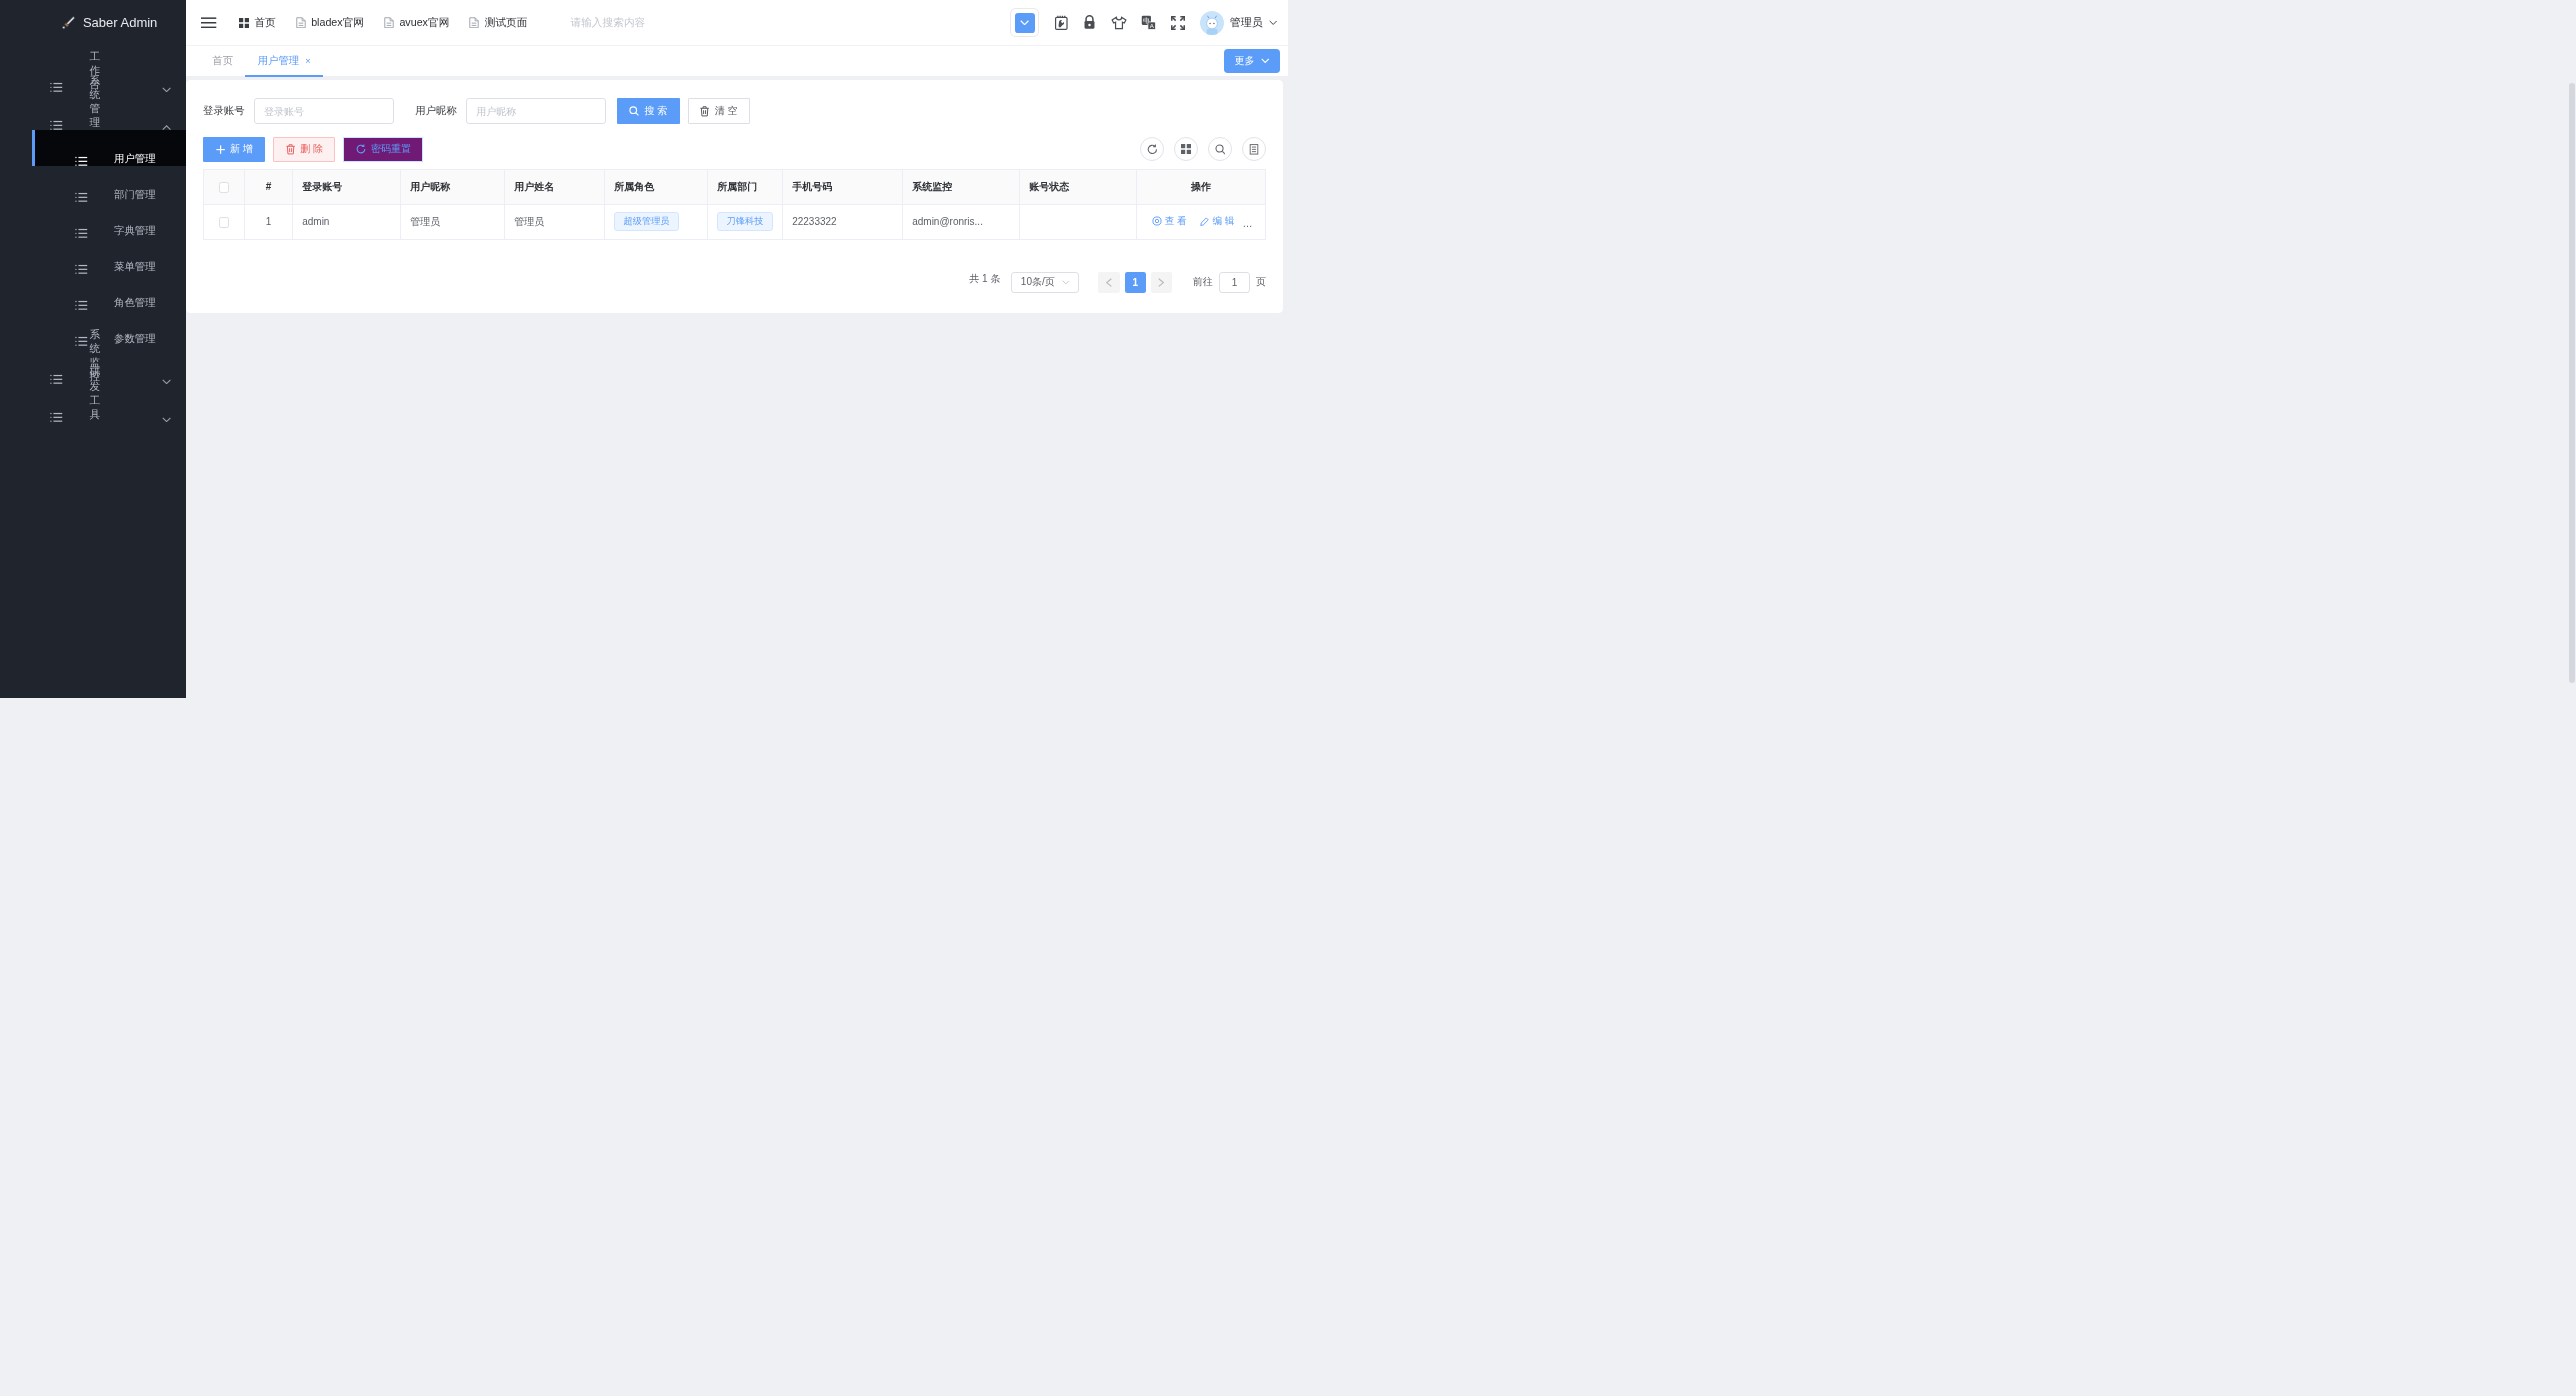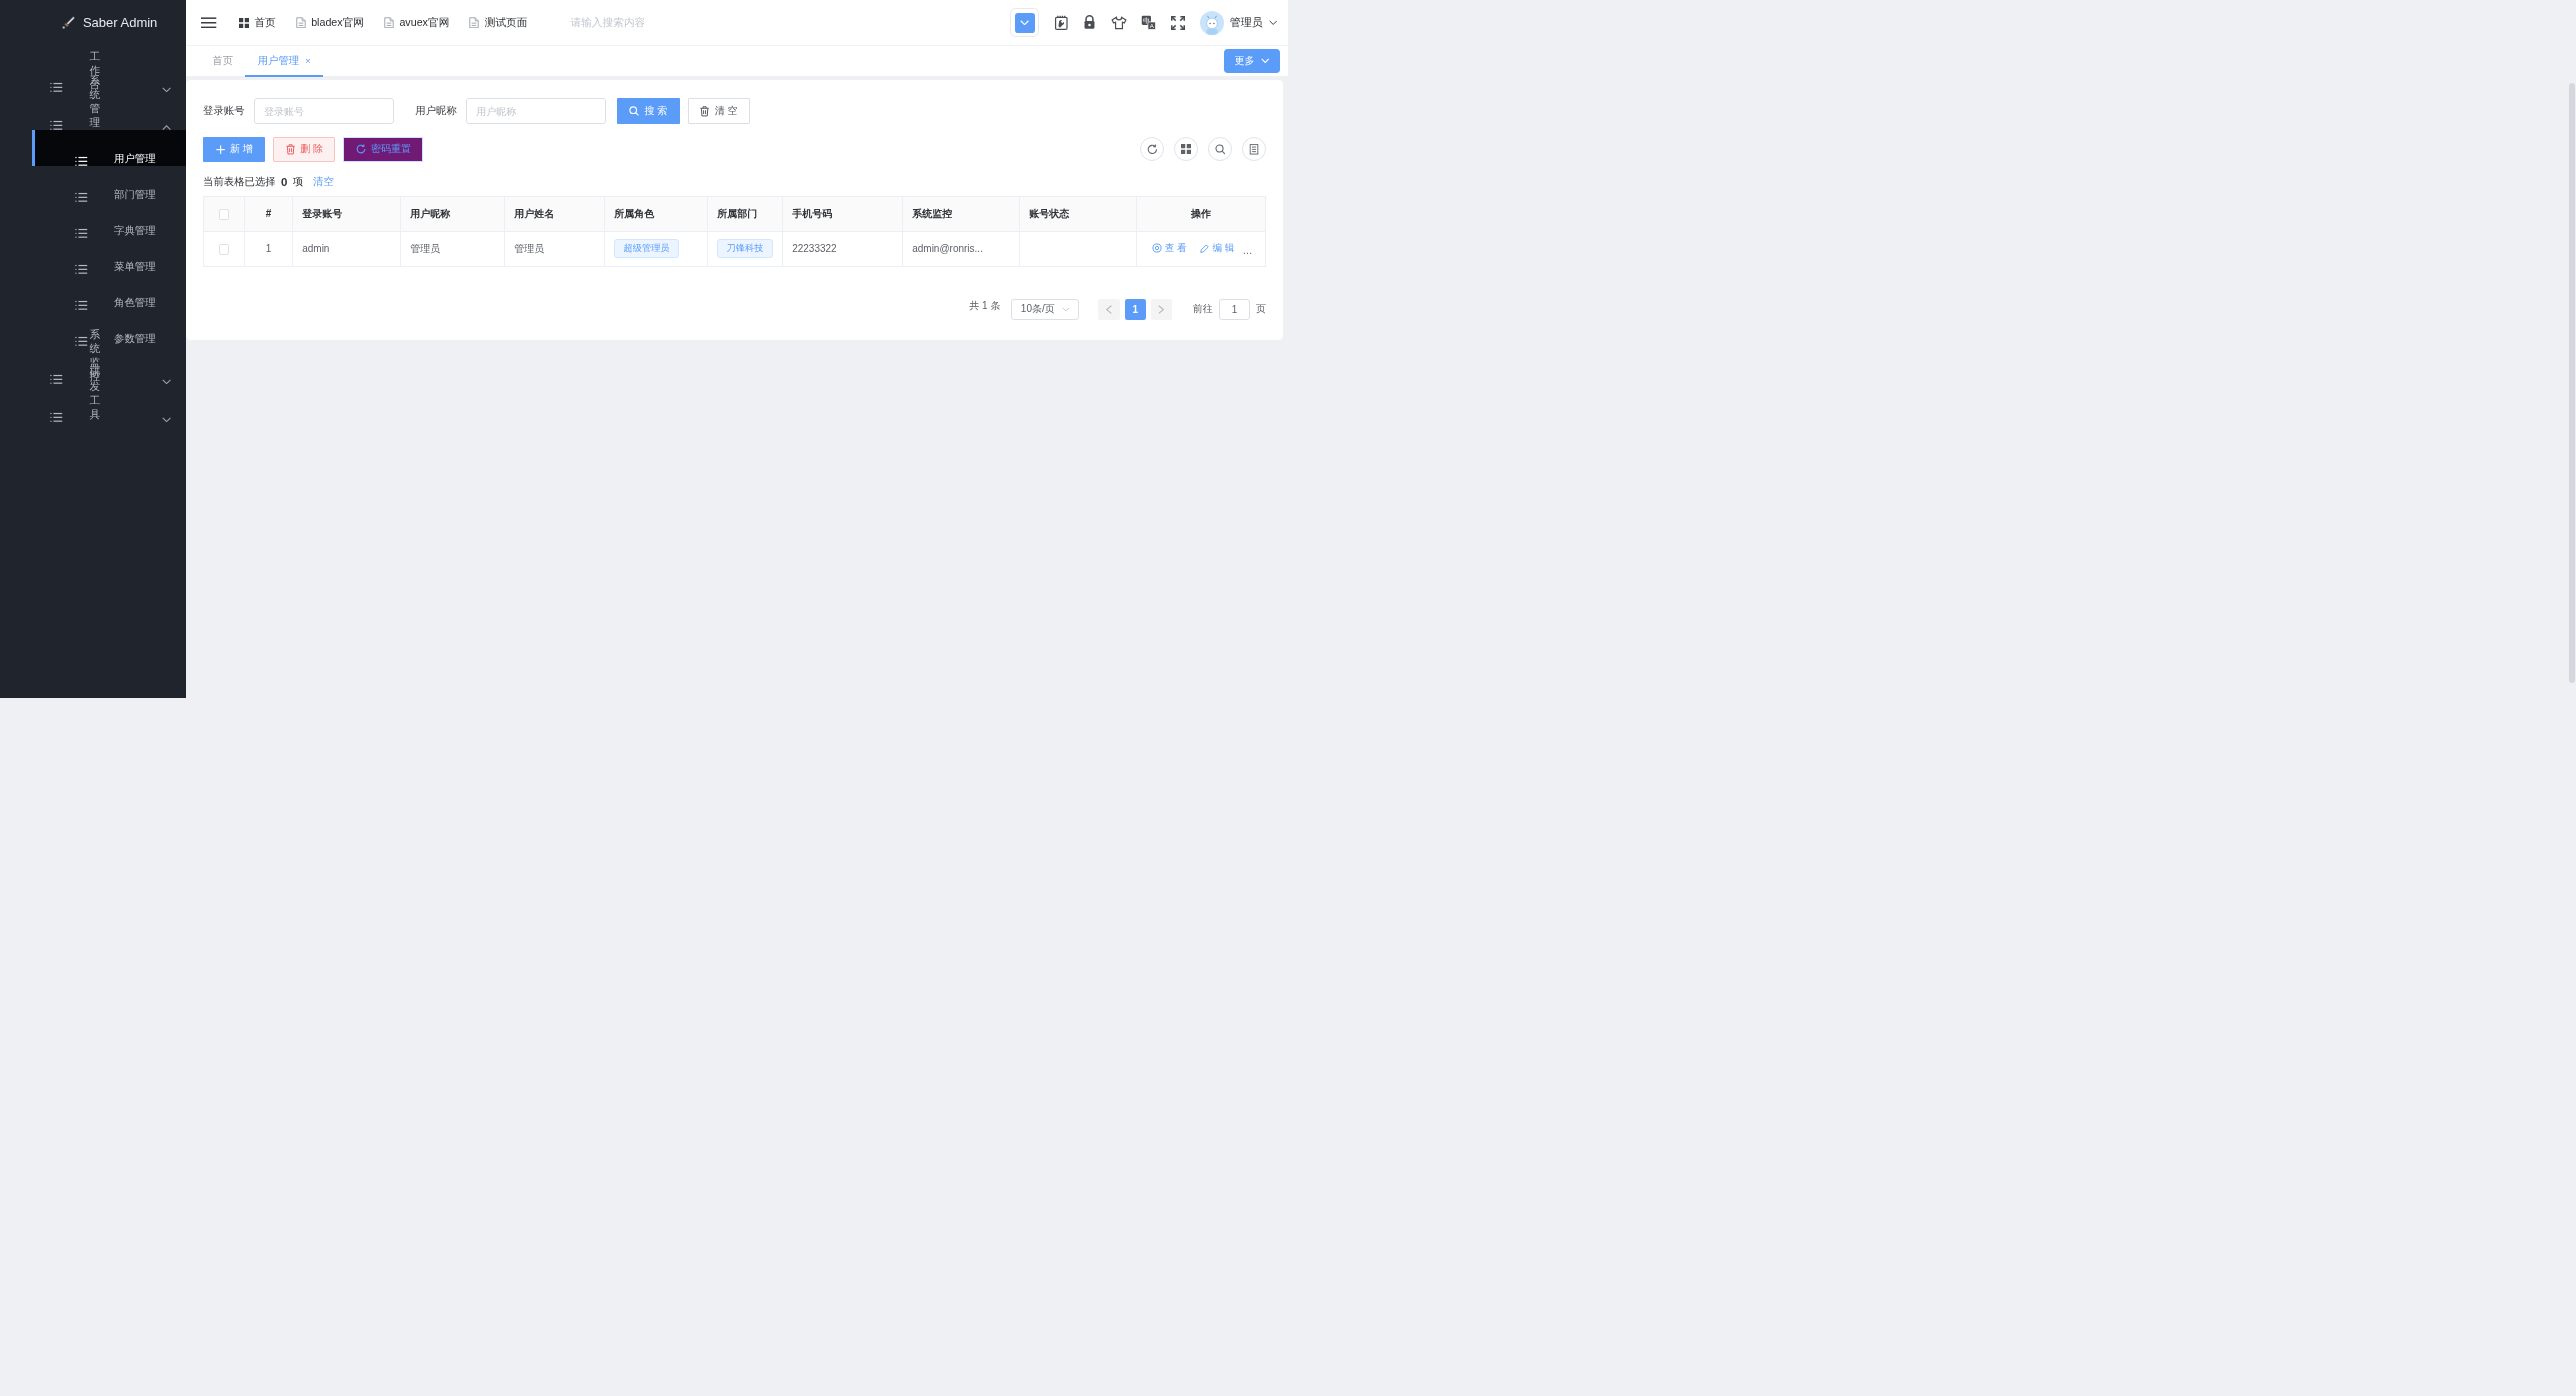--- a/index.html
+++ b/index.html
@@ -487,26 +487,20 @@
           <svg width="10" height="10.7" viewBox="0 0 13 14" fill="none" stroke="#5f6368" stroke-width="1.2">
               <rect x="1.5" y="0.8" width="10" height="12.4"></rect>
               <line x1="3.8" y1="4" x2="9.2" y2="4"></line>
               <line x1="3.8" y1="7" x2="9.2" y2="7"></line>
               <line x1="3.8" y1="10" x2="9.2" y2="10"></line>
             </svg>
         </div>
       </div>
     </div>
 
-    <div class="sel-row">
-      <span>当前表格已选择</span>
-      <span class="sel-count">0</span>
-      <span>项</span>
-      <span class="link sel-clear">清空</span>
-    </div>
 
     <table class="grid">
       <colgroup>
         <col style="width:41px">
           <col style="width:48px">
           <col style="width:108px">
           <col style="width:104px">
         <col style="width:100px">
           <col style="width:103px">
           <col style="width:75px">

